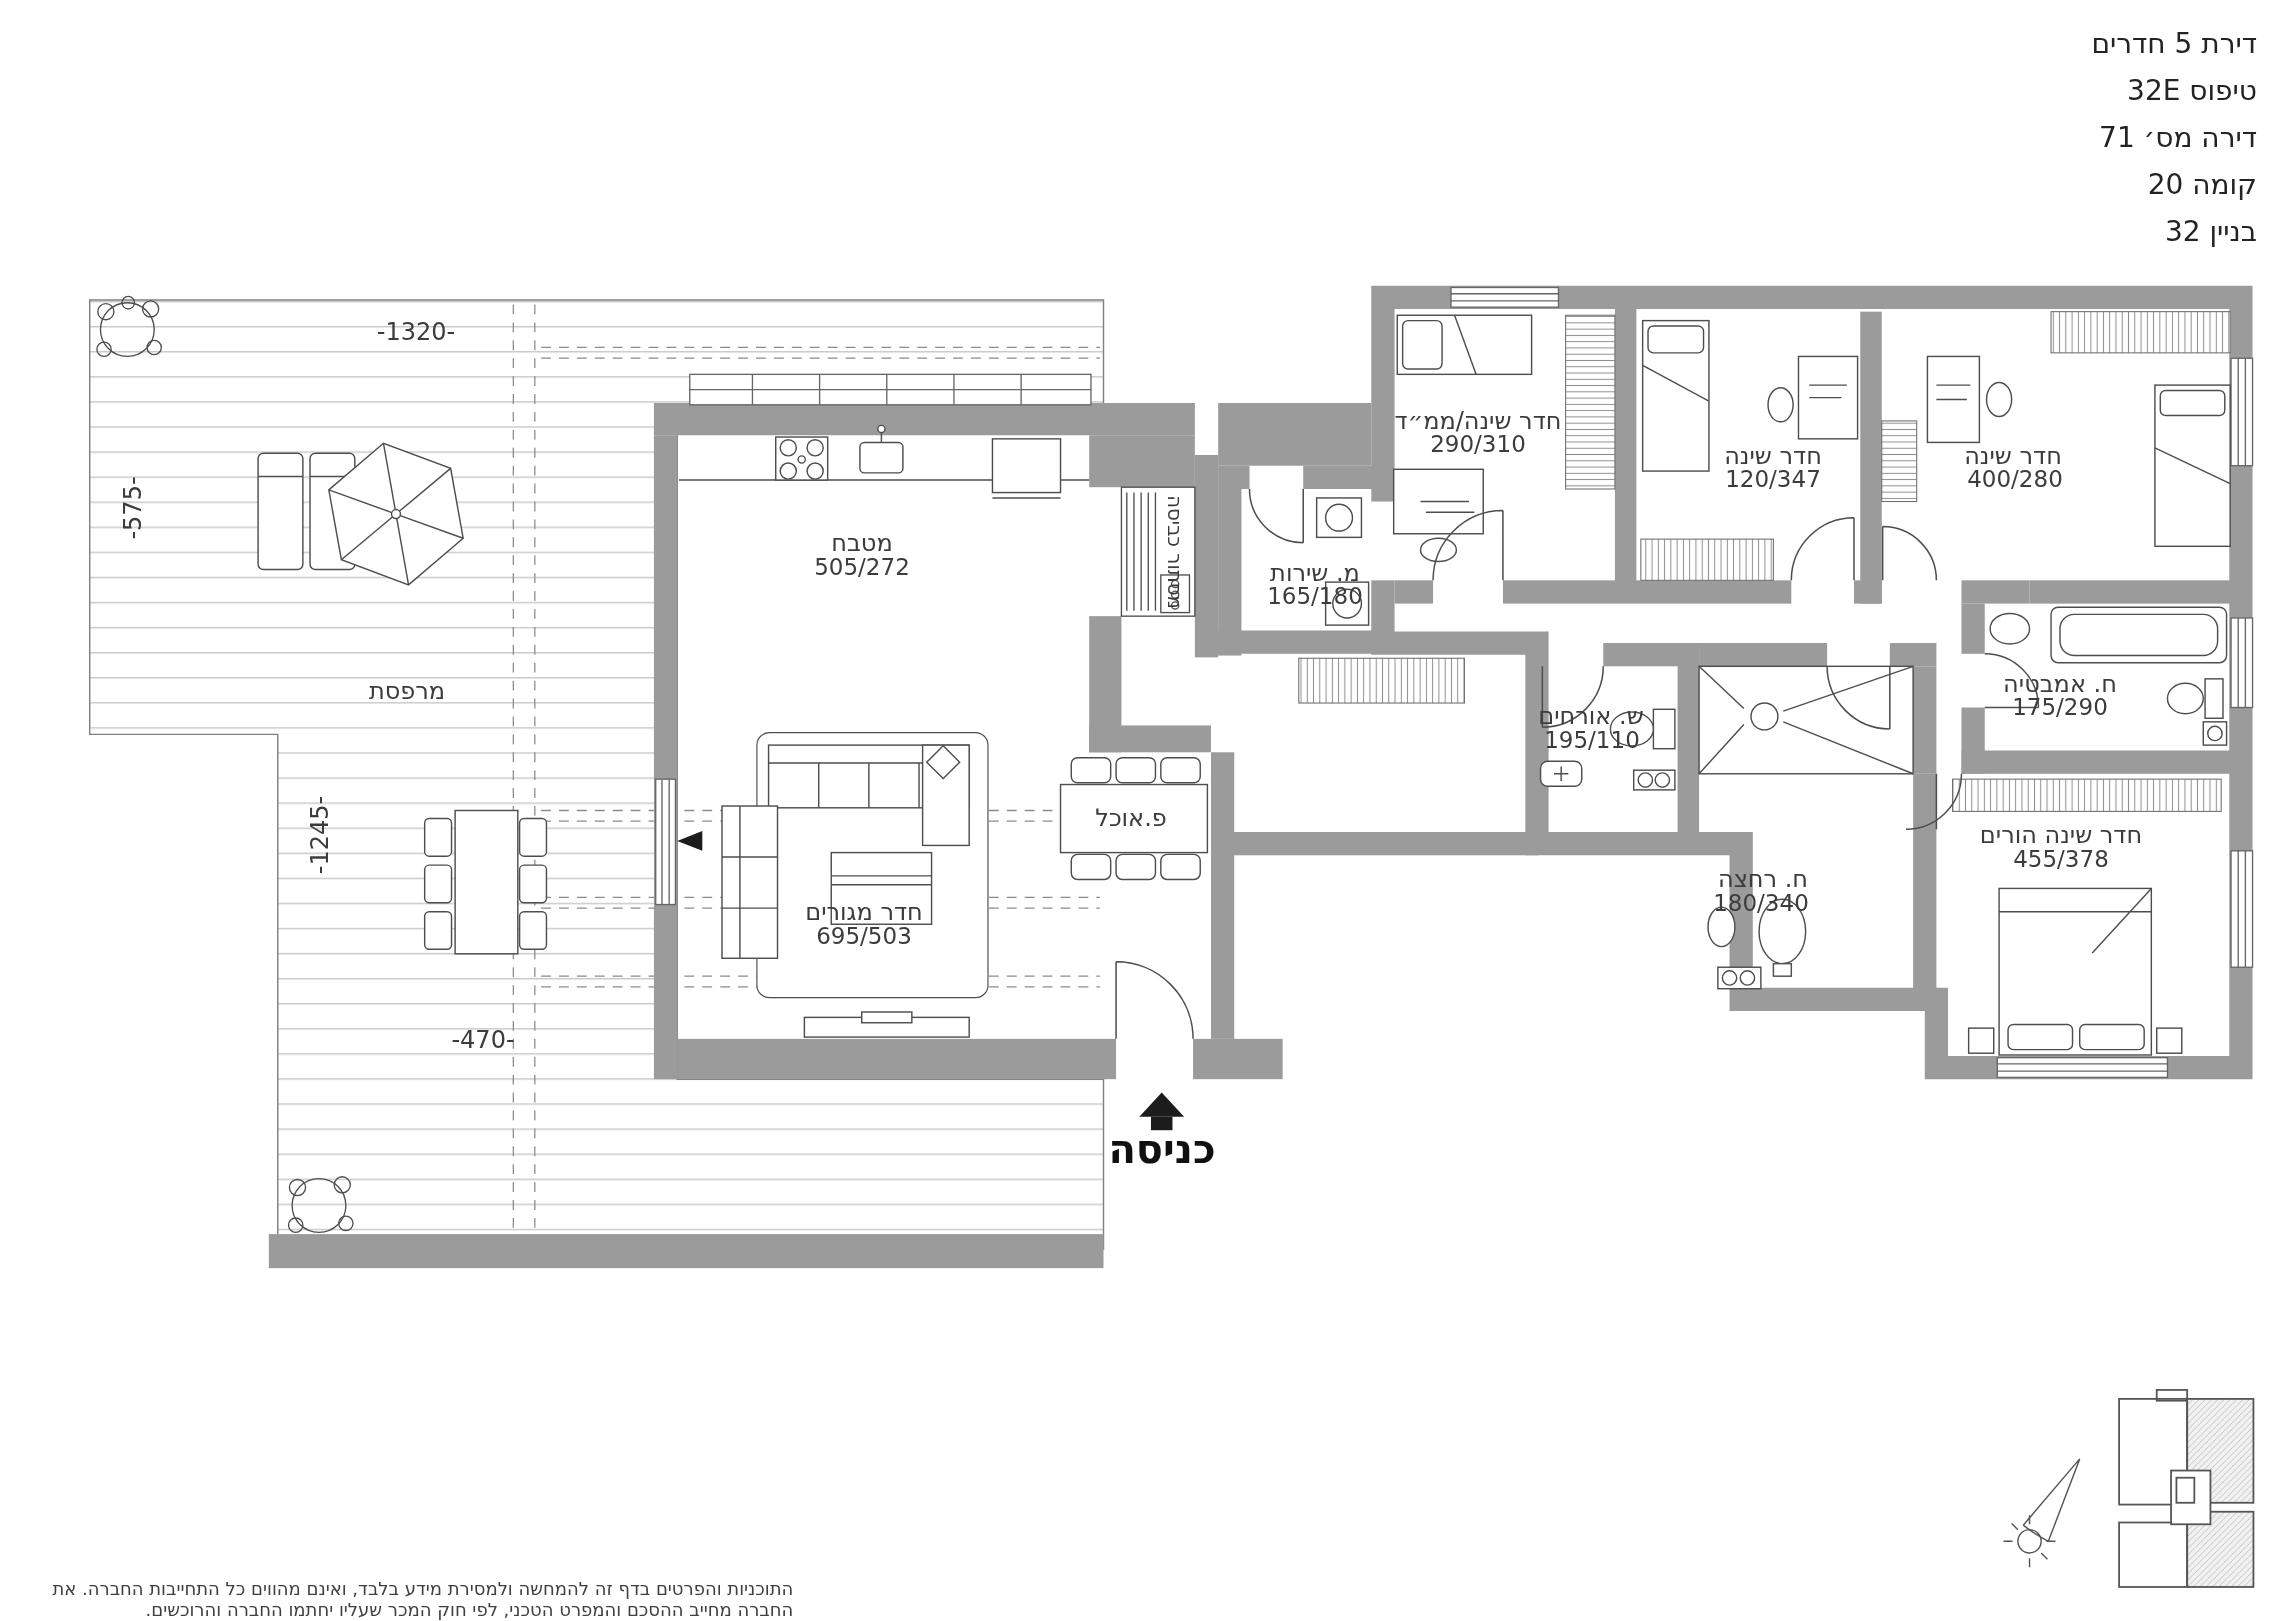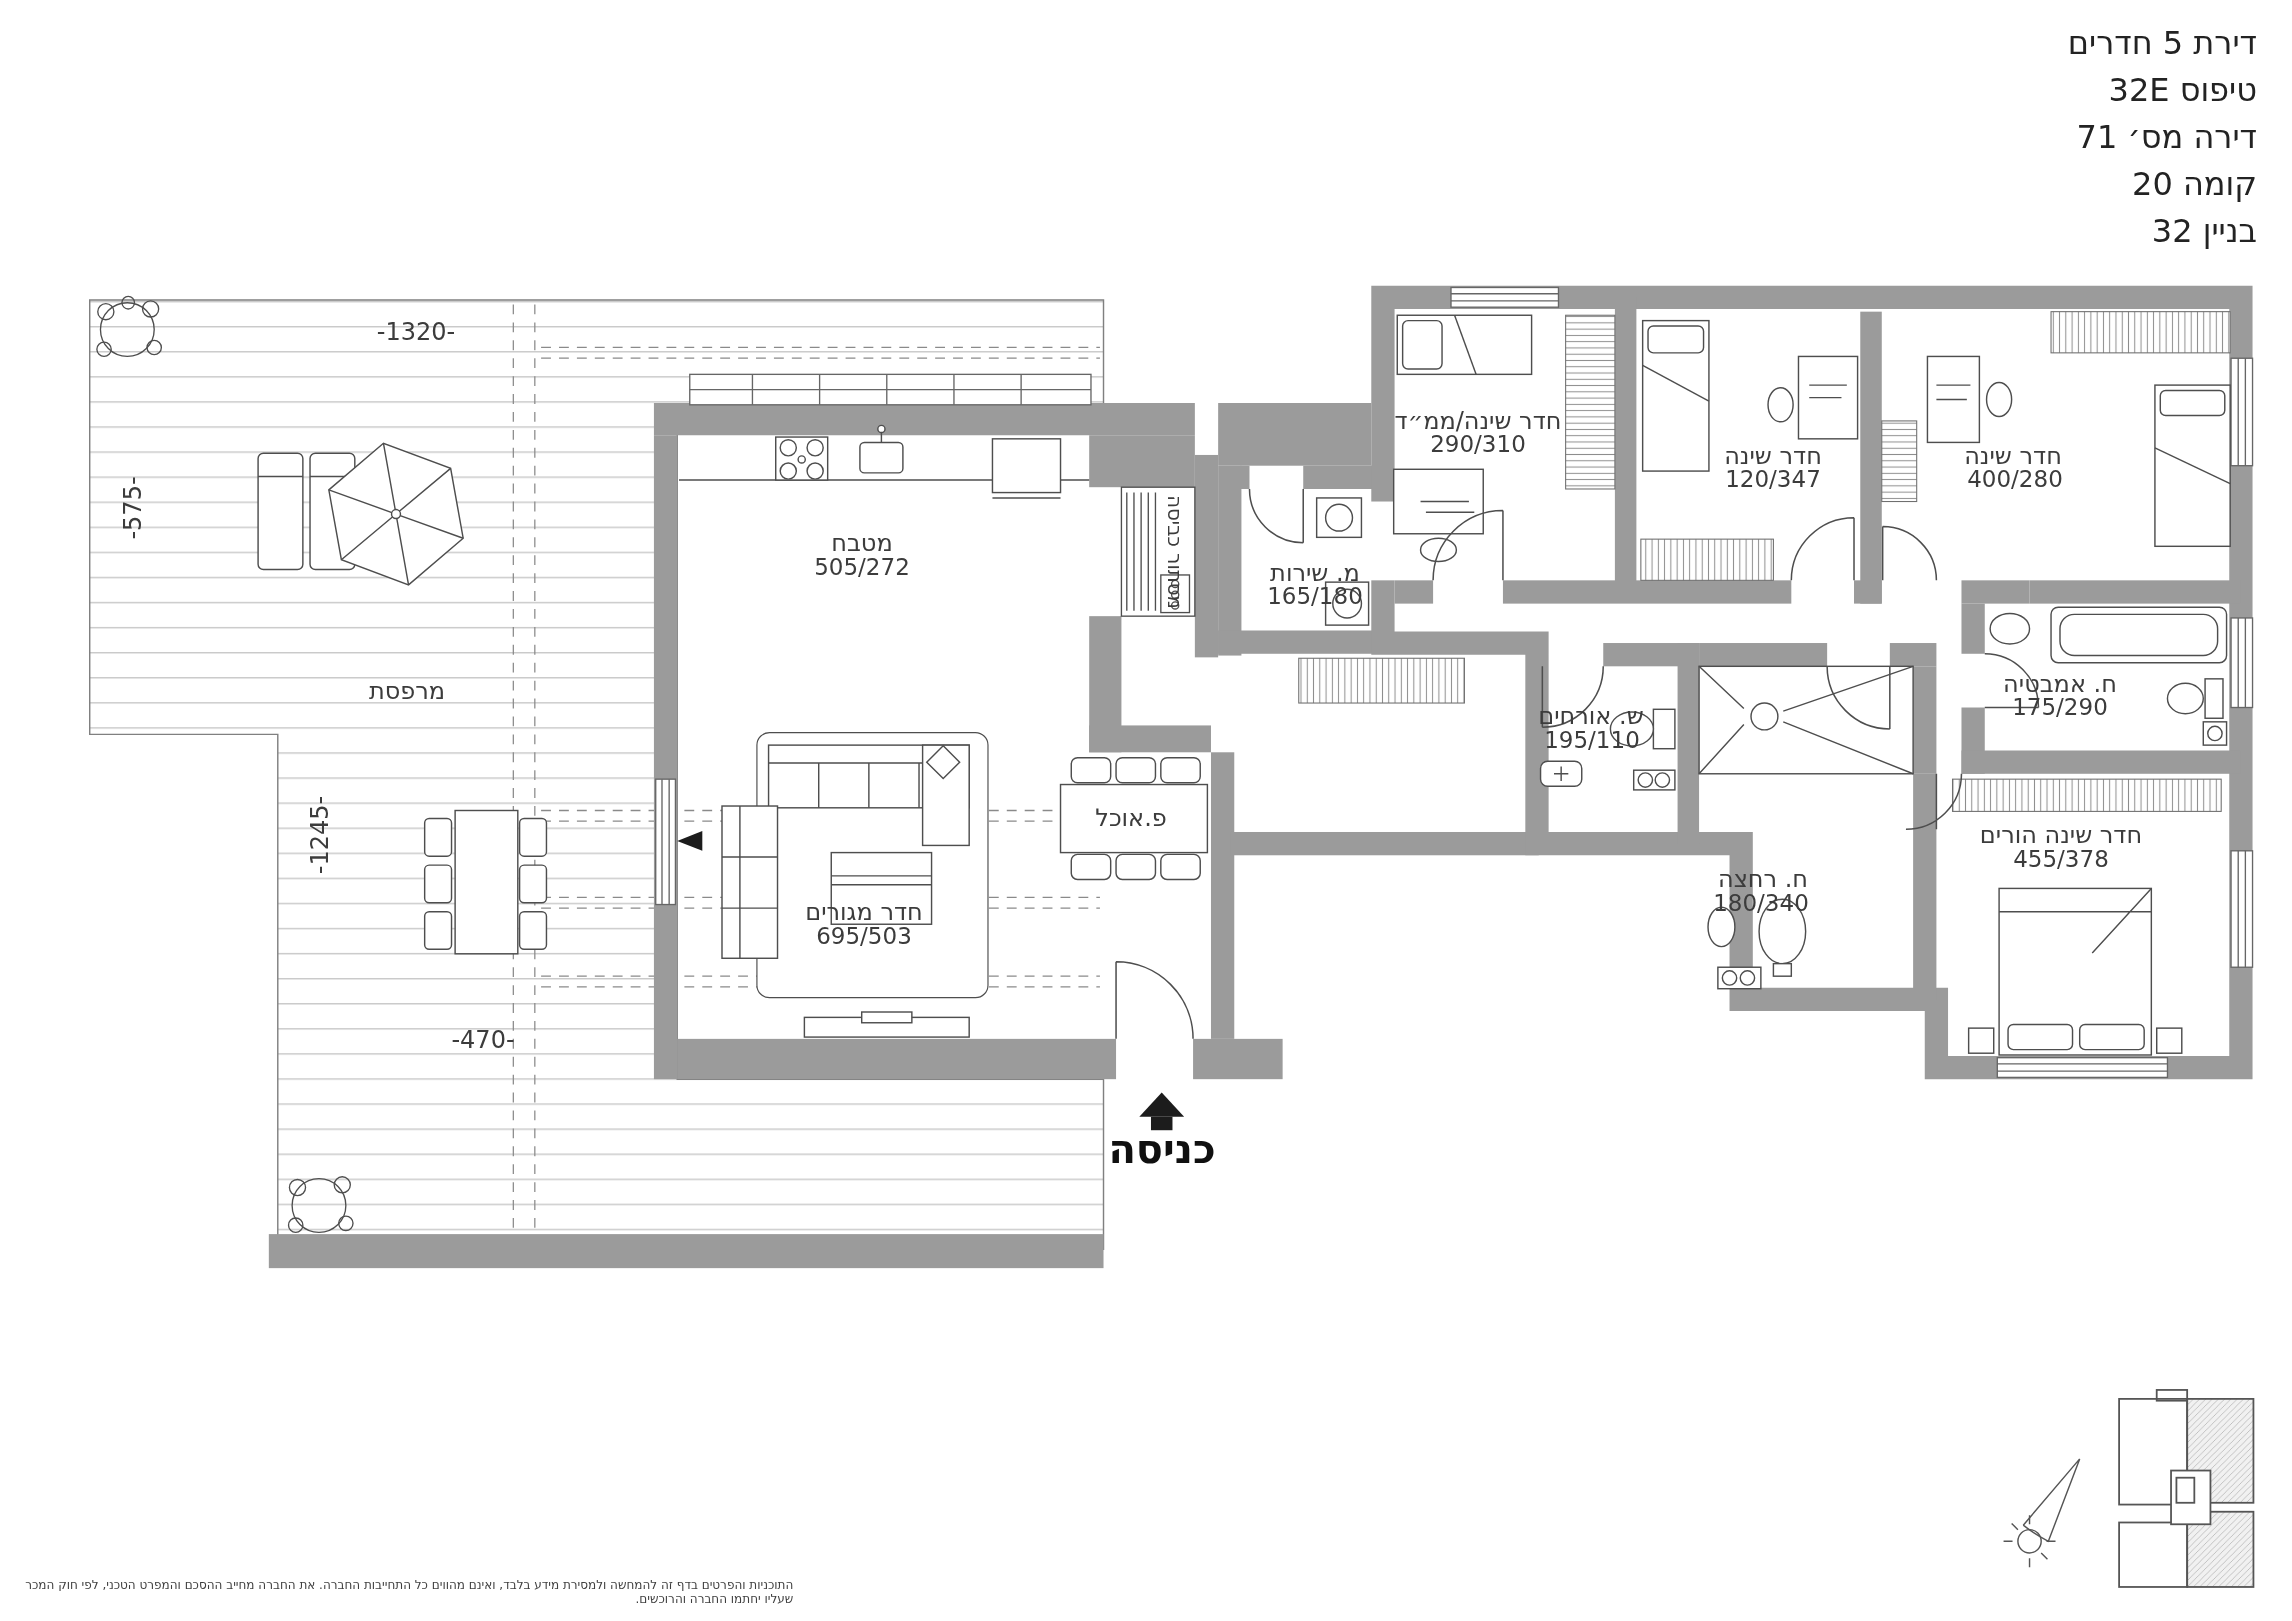--- a/index.html
+++ b/index.html
@@ -7,22 +7,22 @@
           font-family:"DejaVu Sans",sans-serif;}
   #plan-svg{position:absolute;left:0;top:0;}
   .lbl{position:absolute;transform:translate(-50%,-50%);font-size:24px;color:#3c3c3c;
        white-space:nowrap;line-height:1.1;}
   .dims{font-size:23px;}
   .rot90{transform:translate(-50%,-50%) rotate(90deg);font-size:19.7px;}
   .rotm90{transform:translate(-50%,-50%) rotate(-90deg);}
   .dim-label{font-size:24px;color:#3c3c3c;}
   .entrance-lbl{font-size:40px;font-weight:600;color:#101010;}
   #title-block{position:absolute;top:19.7px;right:36px;text-align:right;color:#232323;}
-  #title-block .t-line{font-size:32px;line-height:47px;}
-  #disclaimer{position:absolute;left:14.3px;top:1578px;width:779px;font-size:12px;color:#3f3f3f;}
+  #title-block .t-line{font-size:28px;line-height:47px;}
+  #disclaimer{position:absolute;left:14.3px;top:1578px;width:779px;font-size:18px;color:#3f3f3f;}
 </style>
 </head>
 <body>
 
 <div id="canvas">
 
 <svg id="plan-svg" width="2293" height="1621" viewBox="0 0 2560 1810">
   <defs>
     <pattern id="deck" width="8" height="28" patternUnits="userSpaceOnUse">
       <rect width="8" height="28" fill="#ffffff"></rect>

